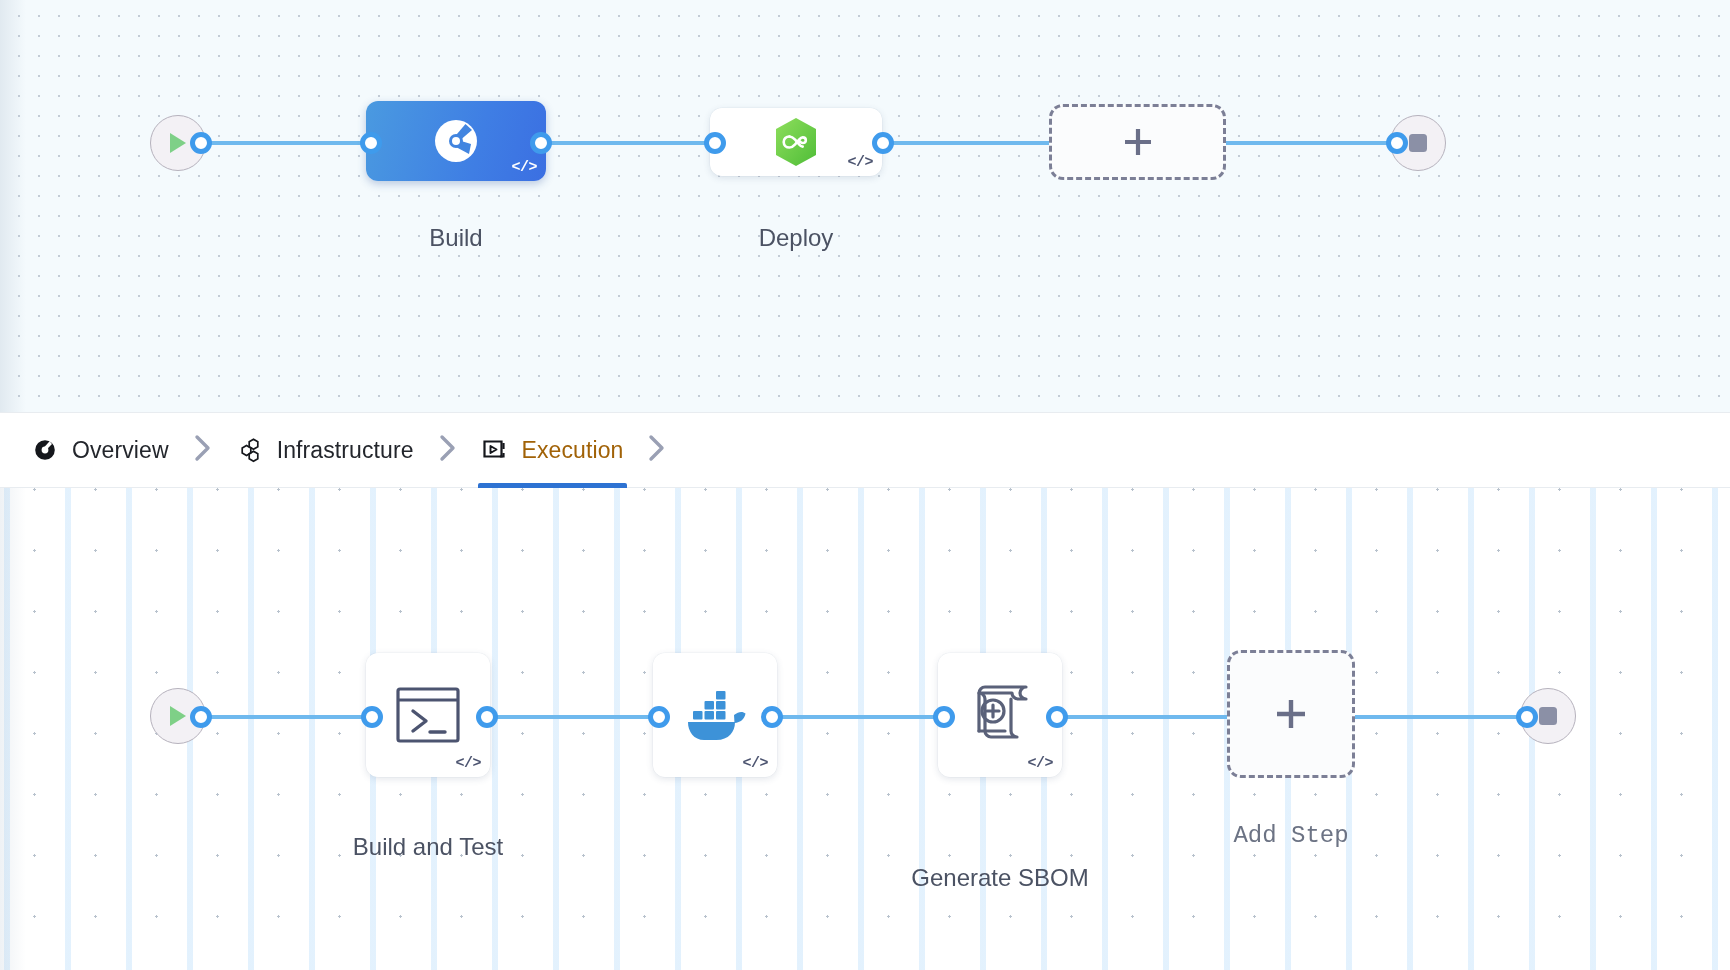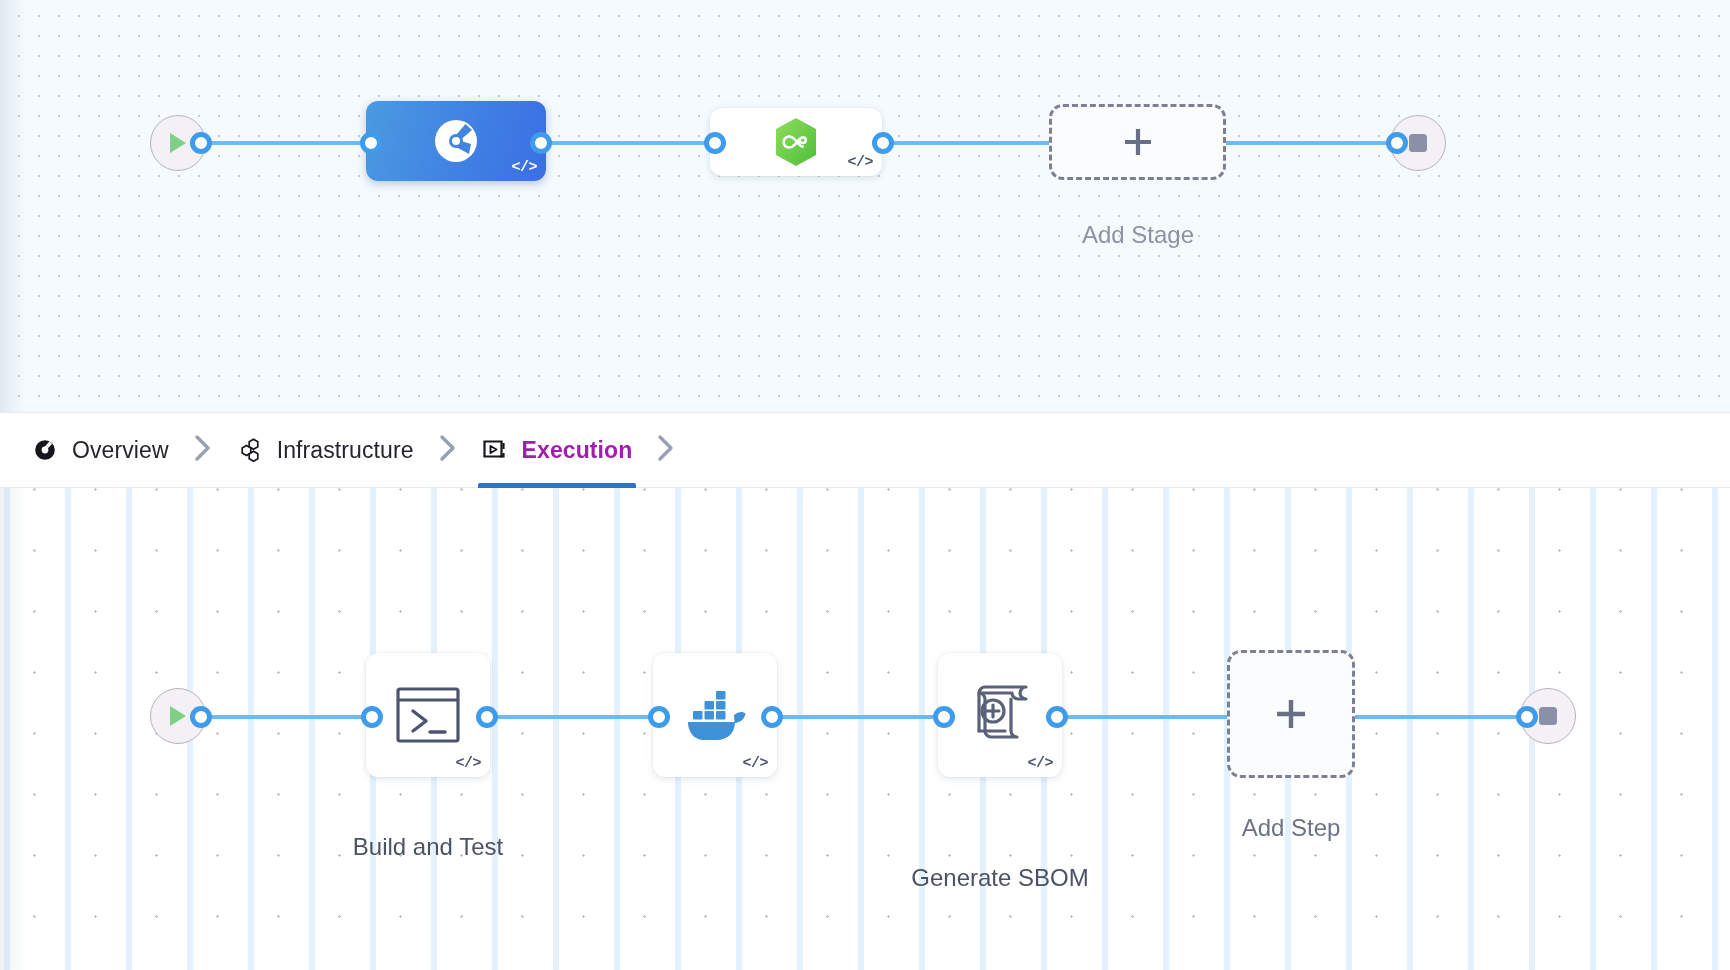--- a/index.html
+++ b/index.html
@@ -104,21 +104,21 @@
     display: flex; align-items: center; justify-content: center;
     margin-right: 14px;
     flex: none;
   }
   .tab .tab-label {
     font-size: 23px;
     color: #23262c;
     letter-spacing: .1px;
     white-space: nowrap;
   }
-  .tab.active .tab-label { font-weight: bold; color: #a21caf; }
+  .tab.active .tab-label { font-weight: normal; color: #a16207; }
   .tab.active::after {
     content: "";
     position: absolute;
     left: 0; right: 0; bottom: 0;
     height: 5px;
     background: #2d72d2;
     border-radius: 2px 2px 0 0;
   }
   .chev {
     width: 60px;
@@ -239,48 +239,49 @@
           <path d="M34.5 8 L23 21.5 L27 26 L41 14 Z" fill="#4285e0"></path>
           <path d="M40 28 L28.5 24.5 L25 31 L38 38 Z" fill="#4285e0"></path>
           <circle cx="25" cy="25" r="7" fill="#4285e0"></circle>
           <circle cx="25" cy="25" r="4" fill="#ffffff"></circle>
         </svg>
       </span>
       <span class="codebadge">&lt;/&gt;</span>
     </div>
     <div class="port" style="left:360px; top:132px;"></div>
     <div class="port" style="left:530px; top:132px;"></div>
+    <div class="caption" style="left:346px; top:222px; width:220px;">Build</div>
 
     <div class="node" style="left:710px; top:108px; width:172px; height:68px;">
       <span class="icon-wrap">
         <svg width="48" height="52" viewBox="0 0 48 52">
           <defs>
             <linearGradient id="gHex" x1="0" y1="0" x2="1" y2="1">
               <stop offset="0%" stop-color="#8ede5c"></stop>
                 <stop offset="100%" stop-color="#4fbd38"></stop>
             </linearGradient>
           </defs>
           <path d="M24 2 L44 13 L44 39 L24 50 L4 39 L4 13 Z" fill="url(#gHex)" rx="6"></path>
           <path d="M17.5 20.5c-3.4 0-5.8 2.3-5.8 5.5s2.4 5.5 5.8 5.5c2.4 0 4-1.4 5.6-3.2l4-4.6c1.3-1.5 2.3-2.3 3.6-2.3 1.9 0 3.1 1.2 3.1 2.8s-1.2 2.8-3.1 2.8c-1.3 0-2.3-.8-3.6-2.3" fill="none" stroke="#ffffff" stroke-width="2.6" stroke-linecap="round"></path>
           <path d="M17.5 20.5c2.4 0 4 1.4 5.6 3.2l4 4.6c1.3 1.5 2.3 2.3 3.6 2.3" fill="none" stroke="#ffffff" stroke-width="2.6" stroke-linecap="round"></path>
         </svg>
       </span>
       <span class="codebadge">&lt;/&gt;</span>
     </div>
     <div class="port" style="left:704px; top:132px;"></div>
     <div class="port" style="left:872px; top:132px;"></div>
+    <div class="caption" style="left:686px; top:222px; width:220px;">Deploy</div>
 
     <div class="node dashed" style="left:1049px; top:104px; width:177px; height:76px;">
       <span class="icon-wrap">
         <svg width="34" height="34" viewBox="0 0 34 34">
           <path d="M17 4 V30 M4 17 H30" stroke="#6a6f88" stroke-width="4.2" stroke-linecap="butt"></path>
         </svg>
       </span>
     </div>
-    <div class="caption muted" style="left:1028px; top:219px; width:220px;">Add Stage</div>
 
     <div class="port" style="left:1386px; top:132px;"></div>
     <div class="terminal" style="left:1390px; top:115px;">
       <span class="icon-wrap">
         <svg width="22" height="22" viewBox="0 0 22 22">
             <rect x="2" y="2" width="18" height="18" rx="3.5" fill="#8b90a6"></rect>
           </svg>
       </span>
     </div>
   </div>
@@ -414,21 +415,21 @@
     <div class="port" style="left:1046px; top:218px;"></div>
     <div class="caption" style="left:880px; top:331px; width:240px;margin-top:43px;">Generate SBOM</div>
 
     <div class="node dashed" style="left:1227px; top:162px; width:128px; height:128px;">
       <span class="icon-wrap">
         <svg width="36" height="36" viewBox="0 0 36 36">
           <path d="M18 4 V32 M4 18 H32" stroke="#6a6f88" stroke-width="4.4" stroke-linecap="butt"></path>
         </svg>
       </span>
     </div>
-    <div class="caption muted2" style="left:1171px; top:324px; width:240px;">Add Step</div>
+    <div class="caption muted2" style="left:1171px; top:332px; width:240px;font-family:Liberation Mono, monospace;">Add Step</div>
 
     <div class="port" style="left:1516px; top:218px;"></div>
     <div class="terminal" style="left:1520px; top:200px;">
       <span class="icon-wrap">
         <svg width="22" height="22" viewBox="0 0 22 22">
             <rect x="2" y="2" width="18" height="18" rx="3.5" fill="#8b90a6"></rect>
           </svg>
       </span>
     </div>
   </div>

